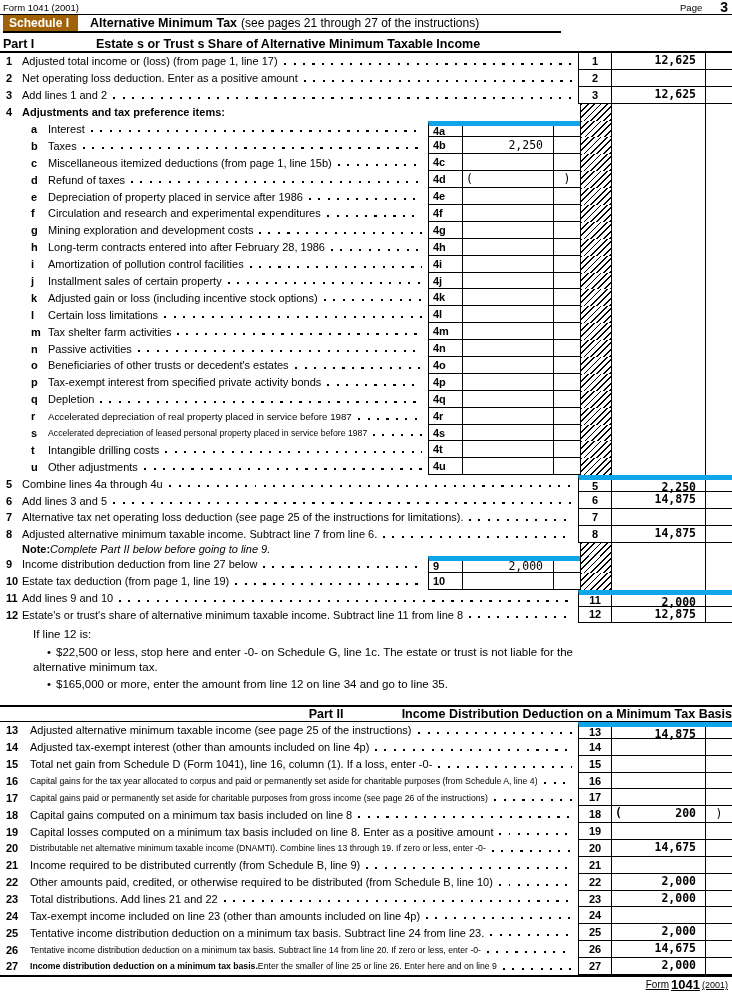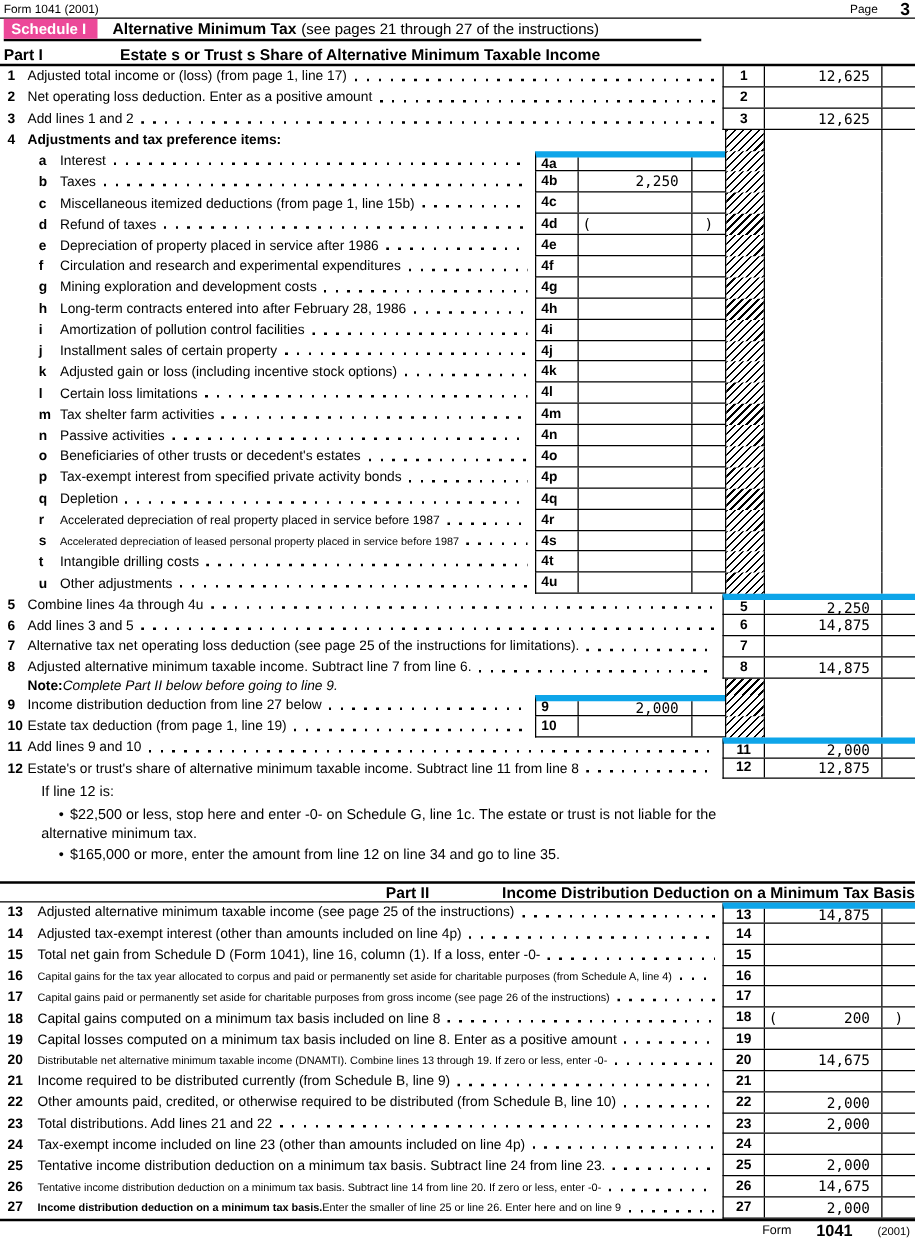--- a/index.html
+++ b/index.html
@@ -9,21 +9,21 @@
   
   .pgheader{position:absolute;top:0;left:0;right:0;height:15px;display:flex;
             justify-content:space-between;align-items:flex-end;padding:0 4px 1px 3px;
             border-bottom:1px solid #000;font-size:9.5px;box-sizing:border-box;}
   .pgright{display:flex;align-items:flex-end;gap:18px;}
   .pgnum{font-weight:bold;font-size:14px;line-height:12px;}
 
   
   .schedrow{position:absolute;top:15px;left:3px;width:558px;height:18px;display:flex;
             align-items:center;border-bottom:2px solid #000;box-sizing:border-box;}
-  .badge{background:#ec4899;color:#fff;font-weight:bold;font-size:12px;padding:1px 9px 2px 6px;
+  .badge{background:#a16207;color:#fff;font-weight:bold;font-size:12px;padding:1px 9px 2px 6px;
          margin-right:12px;align-self:stretch;display:flex;align-items:center;}
   .schtitle{font-weight:bold;font-size:12.5px;white-space:nowrap;}
   .schsub{font-size:12px;margin-left:4px;white-space:nowrap;}
 
   
   .partbar{position:absolute;left:0;right:0;display:flex;align-items:center;
            font-weight:bold;font-size:12.5px;box-sizing:border-box;gap:48px;}
   .partbar .plabel{width:45px;padding-left:3px;flex:none;}
   .pb1{top:36px;height:17px;border-bottom:2px solid #000;}
   .pb2{top:705px;height:17px;border-top:2.5px solid #000;border-bottom:1px solid #000;justify-content:flex-end;}
@@ -58,23 +58,23 @@
         font-family:"DejaVu Sans Mono",monospace;font-size:11.5px;}
   .mcents{width:26px;display:flex;align-items:center;justify-content:center;
           font-family:"DejaVu Sans Mono",monospace;font-size:11.5px;}
 
   
   .rbox{flex:none;width:154px;align-self:stretch;display:none;
         border-left:1.5px solid #000;border-bottom:1px solid #000;box-sizing:border-box;}
   .has-rbox .rbox{display:flex;}
   .rnum{width:33px;border-right:1.5px solid #000;font-weight:bold;box-sizing:border-box;
         display:flex;align-items:center;justify-content:center;}
-  .rval{flex:1;display:flex;align-items:center;justify-content:flex-end;padding:0 9px;
+  .rval{flex:1;display:flex;align-items:flex-start;justify-content:flex-end;padding:0 9px;
         border-right:1px solid #000;box-sizing:border-box;position:relative;
-        font-family:"DejaVu Sans Mono",monospace;font-size:11.5px;}
+        font-family:"DejaVu Sans Mono",monospace;font-size:11.5px;font-weight:bold;}
   .rcents{width:26px;display:flex;align-items:center;justify-content:center;
           font-family:"DejaVu Sans Mono",monospace;font-size:11.5px;}
   .paren-l{position:absolute;left:3px;font-family:"DejaVu Sans Mono",monospace;}
   .tb{border-top:5px solid #0ea5e9;}
 
   
   .rtail{flex:none;width:152px;align-self:stretch;display:none;}
   .has-tail .rtail{display:flex;}
   .hatch{width:32px;box-sizing:border-box;border-left:1px solid #000;border-right:1.5px solid #000;
          background:repeating-linear-gradient(135deg,#000 0 1.3px,transparent 1.3px 4.5px);}
@@ -82,21 +82,21 @@
   .etrail{width:26px;}
 
   
   .b12{position:absolute;top:624px;left:0;width:600px;font-size:11.5px;}
   .ifline{padding-left:33px;height:19px;display:flex;align-items:center;}
   .bullet{padding-left:33px;line-height:15px;margin-top:2px;}
   .bchar{margin-left:14px;margin-right:5px;}
 
   
   .footline{position:absolute;top:975px;left:0;right:0;border-top:2.5px solid #000;}
-  .foot{position:absolute;top:979px;right:4px;font-size:10px;display:flex;align-items:flex-end;gap:20px;}
+  .foot{position:absolute;top:979px;right:4px;font-size:10px;display:flex;align-items:flex-end;gap:2px;text-decoration:underline;}
   .footnum{font-weight:bold;font-size:13px;line-height:10px;}
   .footyear{font-size:9px;}
 </style>
 </head>
 <body>
 
 <div class="sheet">
 
   <div class="pgheader">
     <span>Form 1041 (2001)</span>

